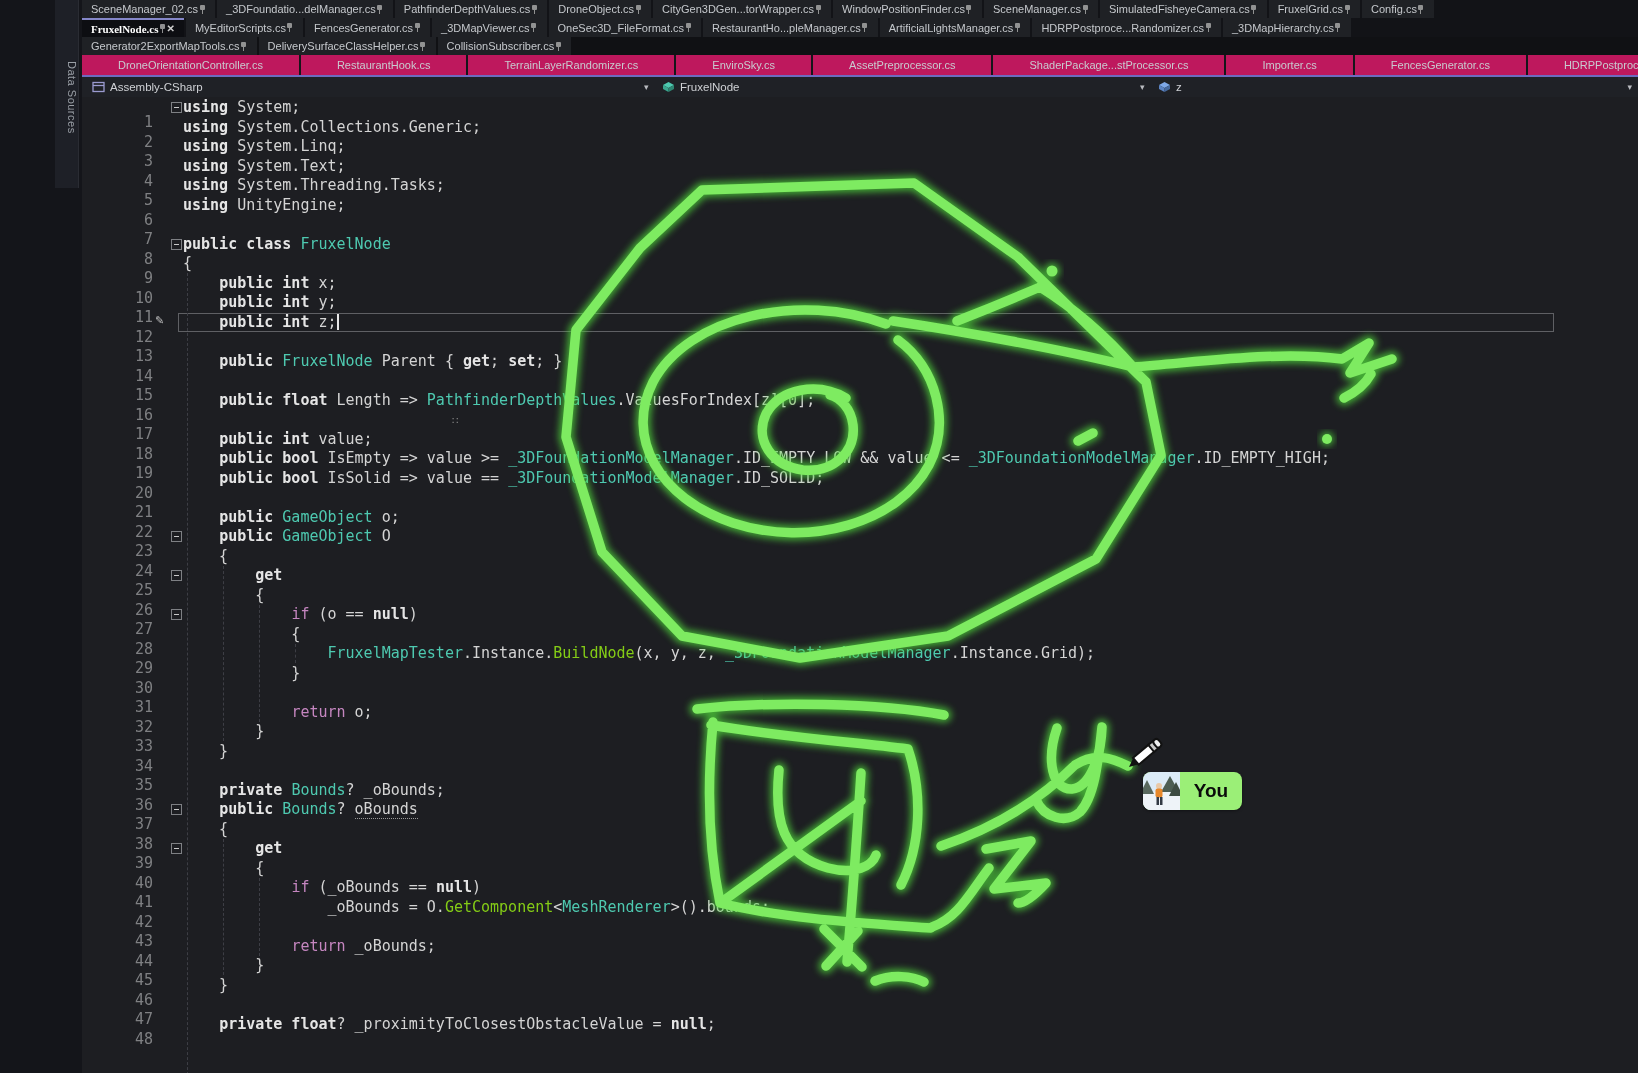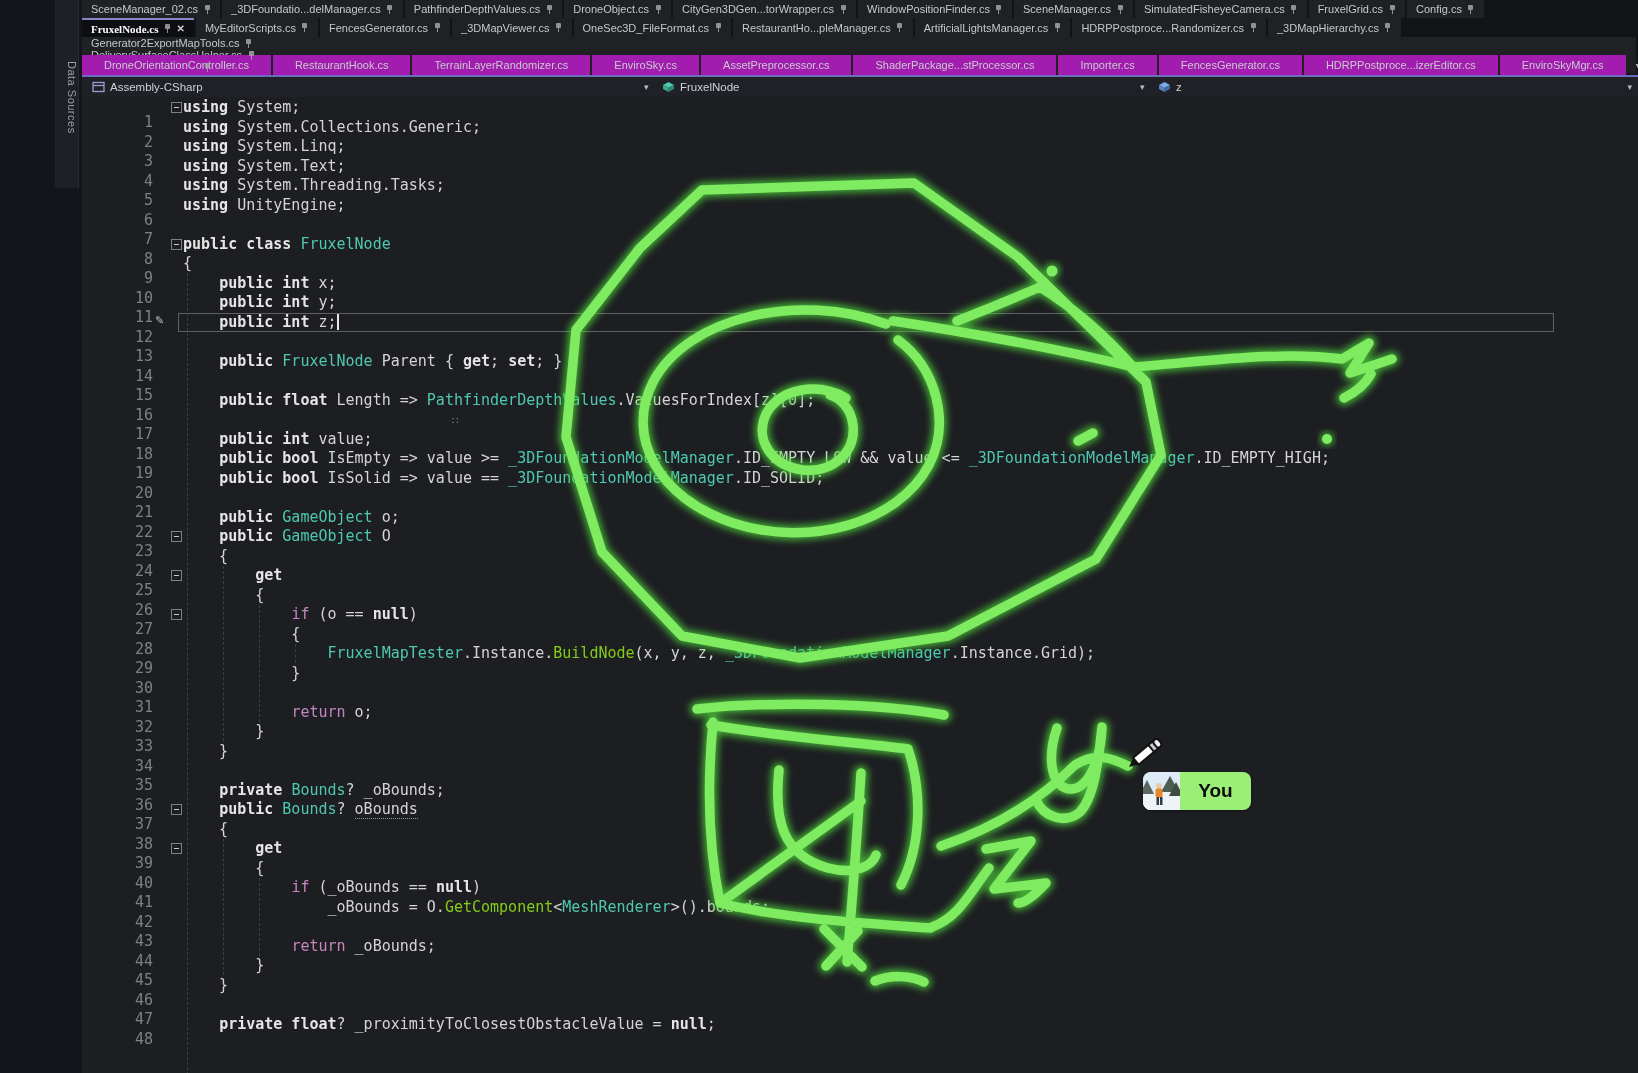--- a/index.html
+++ b/index.html
@@ -10,25 +10,25 @@
   #left-rail{position:absolute;left:0;top:0;width:82px;height:1073px;background:#14151a;}
   #ds-tab{position:absolute;left:55px;top:0;width:24px;height:188px;background:#1e2027;
           border-right:1px solid #2a2c33;color:#9a9fa6;font-size:11px;
           writing-mode:vertical-rl;text-align:center;padding-top:6px;box-sizing:border-box;letter-spacing:.5px;}
 
   
   #tabs{position:absolute;left:82px;top:0;right:0;}
   .tabrow{display:flex;align-items:stretch;}
   .r0{height:18px;background:#121317;}
   .r1{height:19px;background:#121317;}
-  .r2{height:18px;background:#101114;flex-direction:column;}
+  .r2{height:18px;background:#101114;}
   .r3{height:20px;background:#15161a;}
-  .tab{display:flex;align-items:center;gap:5px;padding:0 9px;margin-right:2px;
+  .tab{display:flex;align-items:center;padding:0 9px;margin-right:2px;
        background:#1f2125;color:#c5c8cc;font-size:11px;white-space:nowrap;cursor:default;}
-  .r3 .tab{background:#a21caf;padding:0 22px;color:#c9cbd0;}
+  .r3 .tab{background:#be185d;padding:0 36px;color:#c9cbd0;}
   .tab.active{background:#0d0e12;color:#ffffff;font-weight:bold;border-top:2px solid #8486c8;font-family:Liberation Serif, serif;}
   .tlabel{pointer-events:none;}
   .pin{display:inline-block;position:relative;width:8px;height:11px;opacity:.85;}
   .pin::before{content:"";position:absolute;left:1.5px;top:1px;width:5px;height:5px;background:#a6a6a6;border-radius:1px;}
   .pin::after{content:"";position:absolute;left:3.5px;top:6px;width:1px;height:4px;background:#a6a6a6;}
   .close{font-size:10px;color:#d0d0d0;line-height:1;}
   .overflow-btn{margin-left:auto;color:#b9b9b9;font-size:10px;align-self:center;padding:0 8px;}
   #purple-line{position:absolute;left:82px;right:0;top:75px;height:2px;background:#6d6bbf;}
 
   
@@ -49,21 +49,21 @@
   .guide{position:absolute;width:0;border-left:1px dashed #3d3e45;}
   .fold{position:absolute;left:89px;width:9px;height:9px;border:1px solid #7e8084;background:#1d1e22;box-sizing:content-box;}
   .fold::after{content:"";position:absolute;left:2px;top:4px;width:5px;height:1px;background:#c8c8c8;}
   #cur-line{position:absolute;left:96px;top:215.5px;width:1376px;height:19.5px;border:1px solid #5f6064;box-sizing:border-box;}
   #caret{position:absolute;left:255px;top:217px;width:1.5px;height:16px;background:#e8e8e8;}
   #gutter-pencil{position:absolute;left:73px;top:217px;font-size:11px;color:#bdbdbd;}
   #artifact-dots{position:absolute;left:370px;top:318px;font-size:10px;color:#8f8f8f;letter-spacing:1px;}
 
   
   #ink{position:absolute;left:0;top:0;pointer-events:none;}
-  #cursor-badge{position:absolute;left:1143px;top:772px;width:108px;height:38px;display:flex;
+  #cursor-badge{position:absolute;left:1143px;top:772px;width:99px;height:38px;display:flex;
                 background:#9bef77;border-radius:8px;overflow:hidden;box-shadow:0 1px 3px rgba(0,0,0,.4);}
   #cursor-badge .avatar{width:37px;height:38px;flex:0 0 37px;}
   #cursor-badge .who{flex:1;display:flex;align-items:center;justify-content:center;
                      font-weight:bold;font-size:19px;color:#0b0b0b;}
   #pencil-cursor{position:absolute;left:1108px;top:722px;pointer-events:none;}
 </style>
 </head>
 <body>
 
 <div id="screen">

